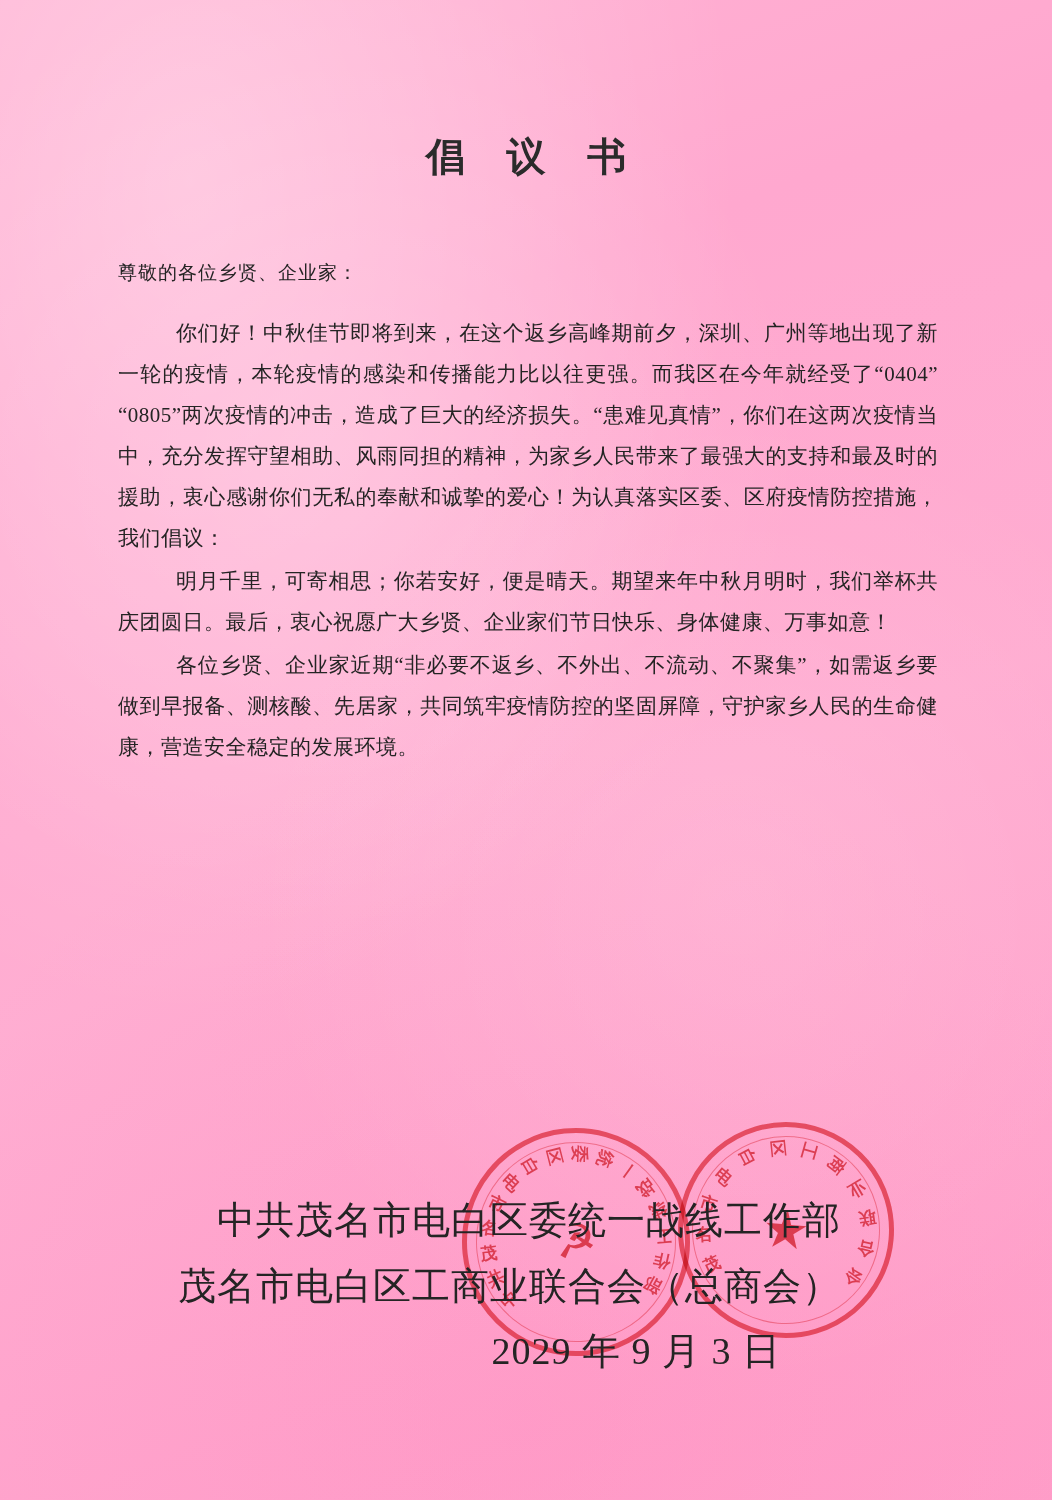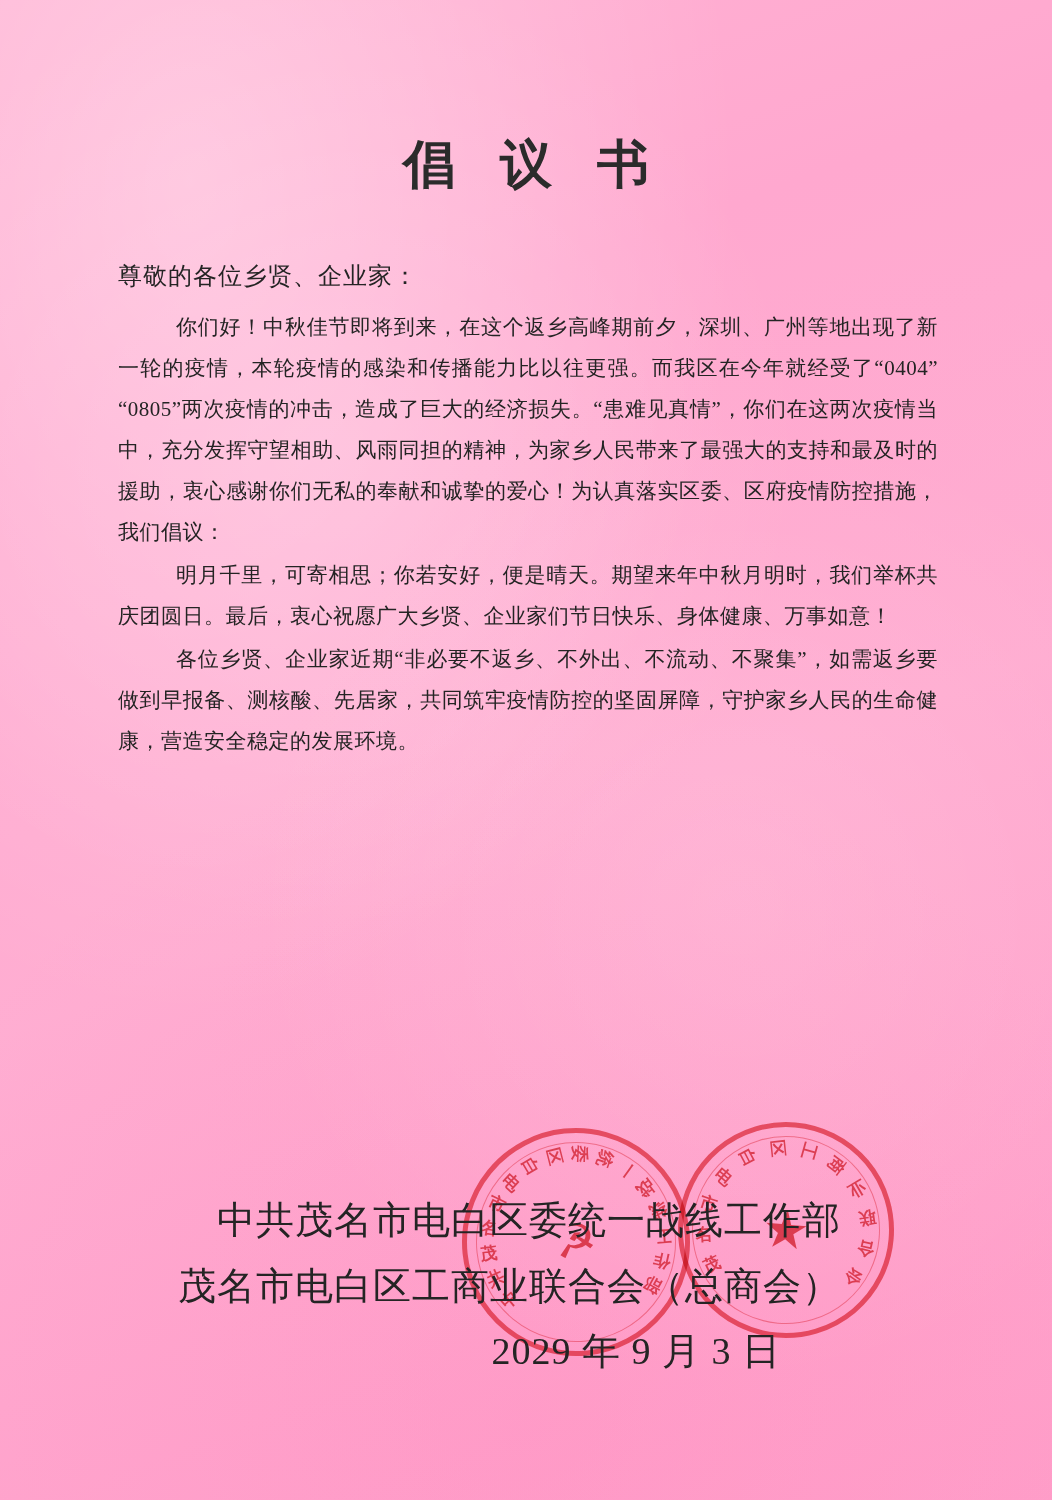--- a/index.html
+++ b/index.html
@@ -36,40 +36,40 @@
       radial-gradient(circle at 50% 95%, rgba(255,120,180,0.18), rgba(255,120,180,0) 45%);
     pointer-events: none;
   }
 
   .doc-title {
     position: absolute;
     top: 130px;
     left: 0;
     width: 1052px;
     text-align: center;
-    font-size: 52px;
+    font-size: 39px;
     font-weight: bold;
     letter-spacing: 16px;
     text-indent: 16px;
     color: #2b2b2b;
     font-family: "Liberation Serif", "DejaVu Serif", serif;
   }
 
   .body-block {
     position: absolute;
     top: 258px;
     left: 118px;
     width: 820px;
   }
 
   .salutation {
-    font-size: 24px;
+    font-size: 19px;
     line-height: 1.55;
     color: #242424;
-    margin: 0 0 12px 0;
+    margin: 0 0 26px 0;
     letter-spacing: 1px;
   }
 
   .para {
     font-size: 21px;
     line-height: 1.95;
     color: #242424;
     margin: 0 0 2px 0;
     text-indent: 58px;
     text-align: justify;

